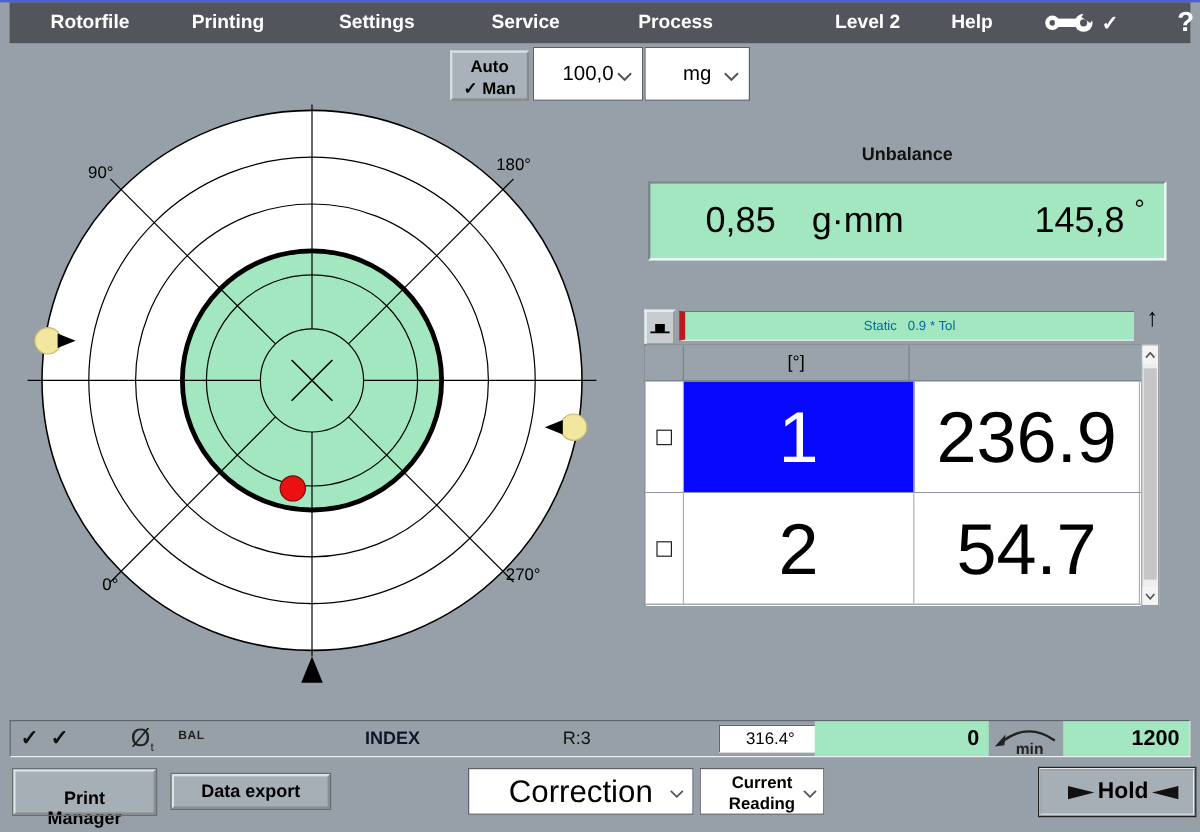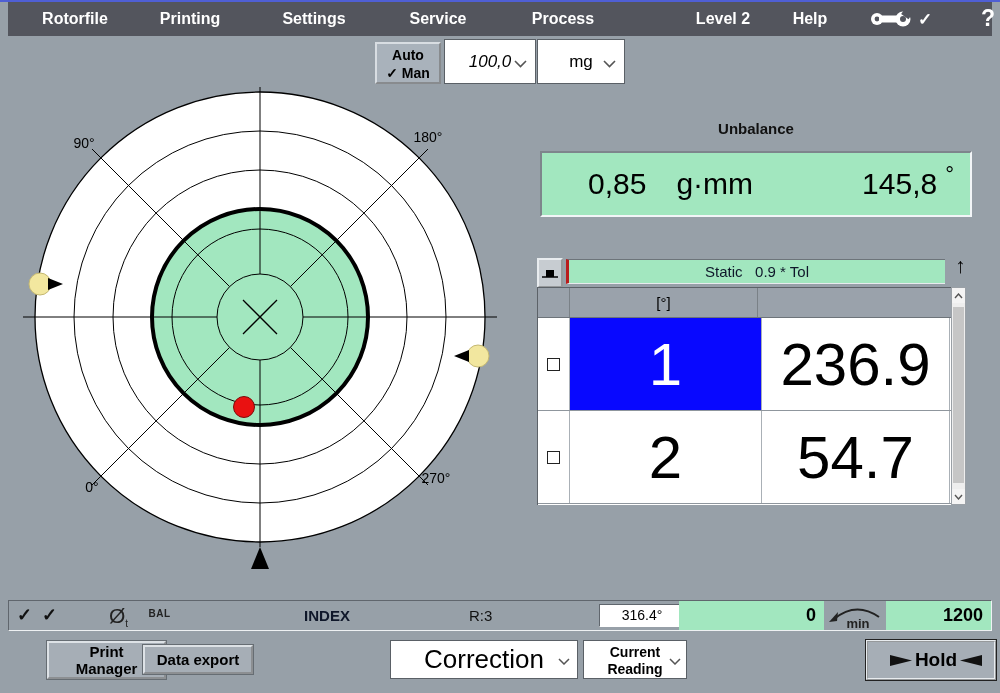--- a/index.html
+++ b/index.html
@@ -19,21 +19,21 @@
   .menu-tools { position:absolute; left:862px; top:0; width:90px; height:34px; display:flex; align-items:center; }
   .menu-check { color:#fff; font-size:17px; font-weight:bold; margin-left:4px; }
   .menu-q { position:absolute; left:973px; top:0; height:34px; line-height:32px; color:#fff; font-size:23px; font-weight:bold; }
 
   
   .automan { position:absolute; left:375px; top:42px; width:66px; height:42px; background:#a9b2bb;
              border:2px outset #d8dde2; font-size:14px; font-weight:bold; color:#000;
              text-align:center; line-height:18px; padding-top:2px; }
   .combo { position:absolute; top:39px; height:45px; background:#fff; border:1px solid #5a6066;
            display:flex; align-items:center; justify-content:center; font-size:17px; color:#000; }
-  .combo-amount { left:444px; width:92px;font-style:italic; }
+  .combo-amount { left:444px; width:92px; }
   .combo-unit { left:537px; width:88px; }
   .combo .chev { position:absolute; right:8px; top:20px; }
 
   
   .polar { position:absolute; left:0; top:85px; }
 
   
   .unb-title { position:absolute; left:540px; top:120px; width:432px; text-align:center;
                font-size:15px; font-weight:bold; color:#111; }
   .unb-box { position:absolute; left:540px; top:151px; width:432px; height:66px; background:#a2e7bf;
@@ -42,22 +42,22 @@
              display:flex; align-items:center; font-size:30px; color:#000; }
   .unb-amount { margin-left:46px; }
   .unb-unit { margin-left:30px; }
   .unb-angle { margin-left:auto; }
   .unb-deg { font-size:22px; margin-left:8px; margin-right:16px; position:relative; top:-9px; }
 
   
   .wtoolbtn { position:absolute; left:537px; top:258px; width:26px; height:30px; background:#c7ccd1;
               border:2px outset #e8ecef; display:flex; align-items:center; justify-content:center; }
   .static-bar { position:absolute; left:566px; top:259px; width:379px; height:25px; background:#a2e7bf;
-                border-top:1px solid #6d747a; border-left:3px solid #b91c1c; border-bottom:1px solid #e8ecef;
-                text-align:center; line-height:24px; font-size:15px; color:#0f172a; white-space:pre; }
+                border-top:1px solid #6d747a; border-left:5px solid #b91c1c; border-bottom:1px solid #e8ecef;
+                text-align:center; line-height:24px; font-size:11px; color:#0369a1; white-space:pre; }
   .transfer-up { position:absolute; left:955px; top:254px; font-size:21px; font-weight:bold; color:#000; }
 
   .wtable { position:absolute; left:537px; top:287px; width:414px; height:218px; background:#fff;
             border-top:1px solid #5c6268; border-left:1px solid #5c6268; }
   .wt-head { display:flex; height:30px; background:#9aa2ab; border-bottom:1px solid #6d747a; }
   .wt-head > div { line-height:29px; text-align:center; font-size:15px; color:#000;
                    border-right:1px solid #7a8187; }
   .wt-row { display:flex; height:93px; border-bottom:1px solid #8f969d; background:#fff; }
   .wt-row > div { border-right:1px solid #aab0b6; display:flex; align-items:center; justify-content:center; }
   .col-c { width:32px; } .col-w { width:192px; } .col-a { width:188px; }
@@ -91,22 +91,22 @@
                  text-align:center; line-height:21px; font-size:14px; color:#000; }
   .sb-green { position:absolute; top:0; height:29px; background:#a2e7bf; color:#000;
               font-size:18px; font-weight:bold; text-align:right; line-height:29px; }
   .sb-g1 { left:670px; width:145px; padding-right:8px; }
   .sb-g2 { left:877px; width:105px; padding-right:8px; }
   .sb-gauge { position:absolute; left:817px; top:1px; }
 
   
   .f-btn { position:absolute; background:#a6aeb6; border:2px outset #dde2e6; outline:1px solid #666d73;
            color:#000; font-weight:bold; text-align:center; cursor:default; }
-  .btn-print { left:11px; top:641px; width:119px; height:38px; font-size:15px; line-height:17px; padding-top:0;margin-left:36px; }
-  .btn-export { left:143px; top:645px; width:110px; height:29px; font-size:15px; line-height:25px; }
+  .btn-print { left:11px; top:641px; width:119px; height:38px; font-size:15px; line-height:17px; padding-top:14px; }
+  .btn-export { left:143px; top:645px; width:132px; height:29px; font-size:15px; line-height:25px; }
   .dd { position:absolute; top:640px; height:39px; background:#fff; border:1px solid #5a6066; color:#000; }
   .dd-mode { left:390px; width:188px; font-size:26px; text-align:center; line-height:37px; }
   .dd-read { left:583px; width:104px; font-size:14px; font-weight:bold; text-align:center;
              line-height:17px; padding-top:3px; }
   .dd .chev { position:absolute; right:7px; top:17px; }
   .dd-read .chev { right:5px; }
   .btn-hold { left:866px; top:640px; width:130px; height:40px; background:#a6aeb6;
               border:2px ridge #e8ecef; outline:1.5px solid #222; position:absolute;
               display:flex; align-items:center; justify-content:center; gap:2px;
               font-size:19px; font-weight:bold; color:#000;padding-left:10px; }

